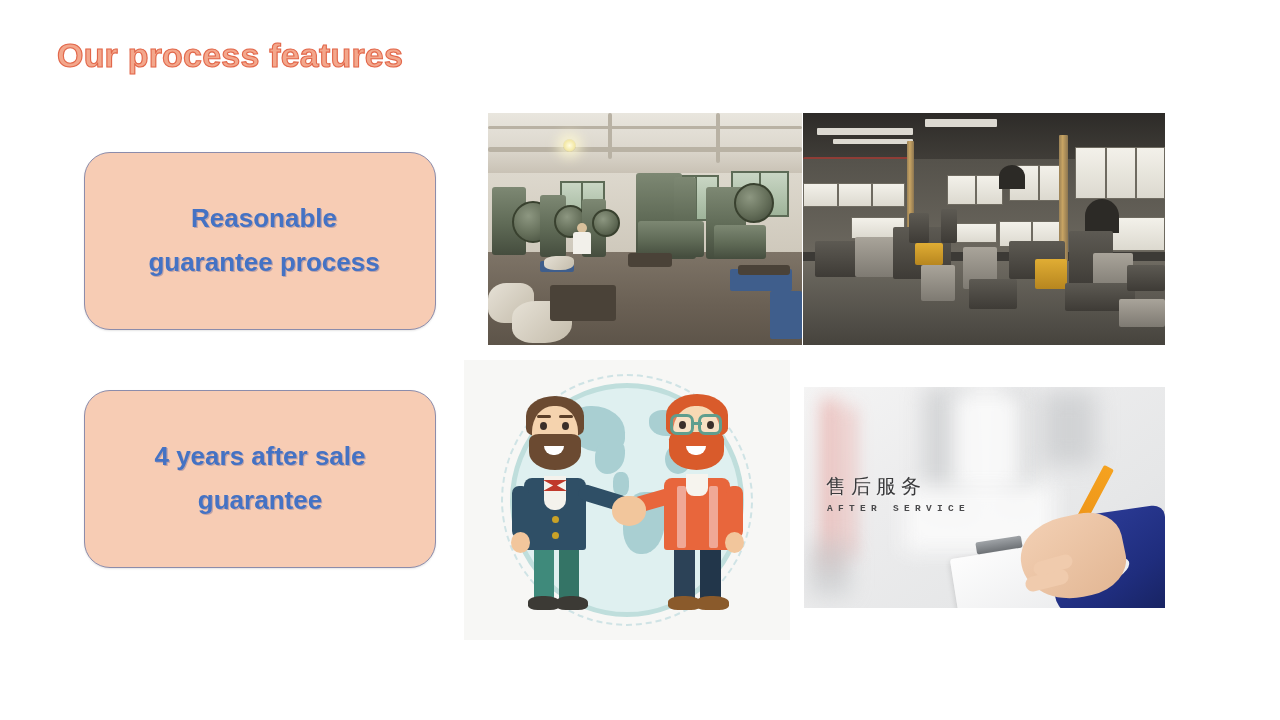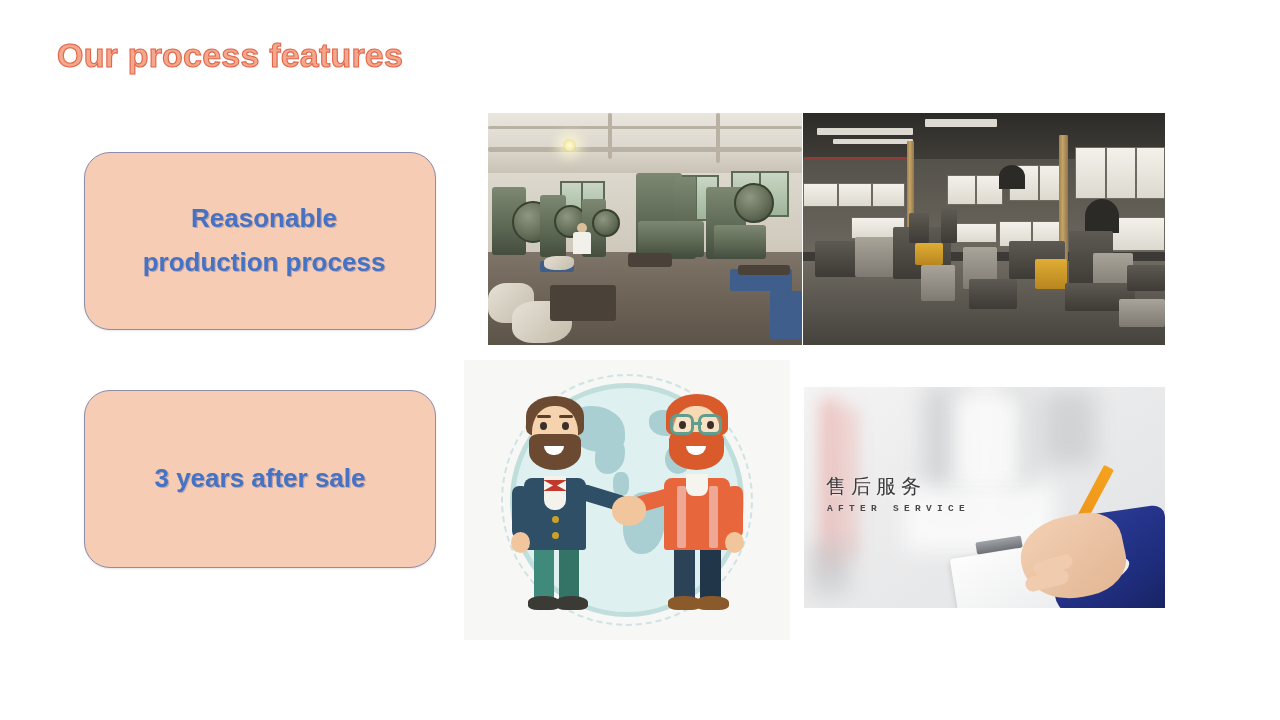--- a/index.html
+++ b/index.html
@@ -162,27 +162,28 @@
 </head>
 <body>
 
 <div class="slide">
 
   <div class="title">Our process features</div>
 
   <div class="feature-box" id="box1">
     <div class="feature-text">
       <span>Reasonable</span><br>
-      <span>production process</span>
+      <span>guarantee process</span>
     </div>
   </div>
 
   <div class="feature-box" id="box2">
     <div class="feature-text">
-      <span>3 years after sale</span><br>
+      <span>4 years after sale</span><br>
+      <span>guarantee</span>
     </div>
   </div>
 
   <div class="photo" id="photo-factory-presses">
     <div class="pf-ceiling"></div>
     <div class="pf-beam" style="left:0;top:34px;width:100%;"></div>
     <div class="pf-beam" style="left:0;top:13px;width:100%;height:3px;"></div>
     <div class="pf-beam" style="left:120px;top:0;width:4px;height:46px;"></div>
     <div class="pf-beam" style="left:228px;top:0;width:4px;height:50px;"></div>
     <div class="pf-wall"></div>

